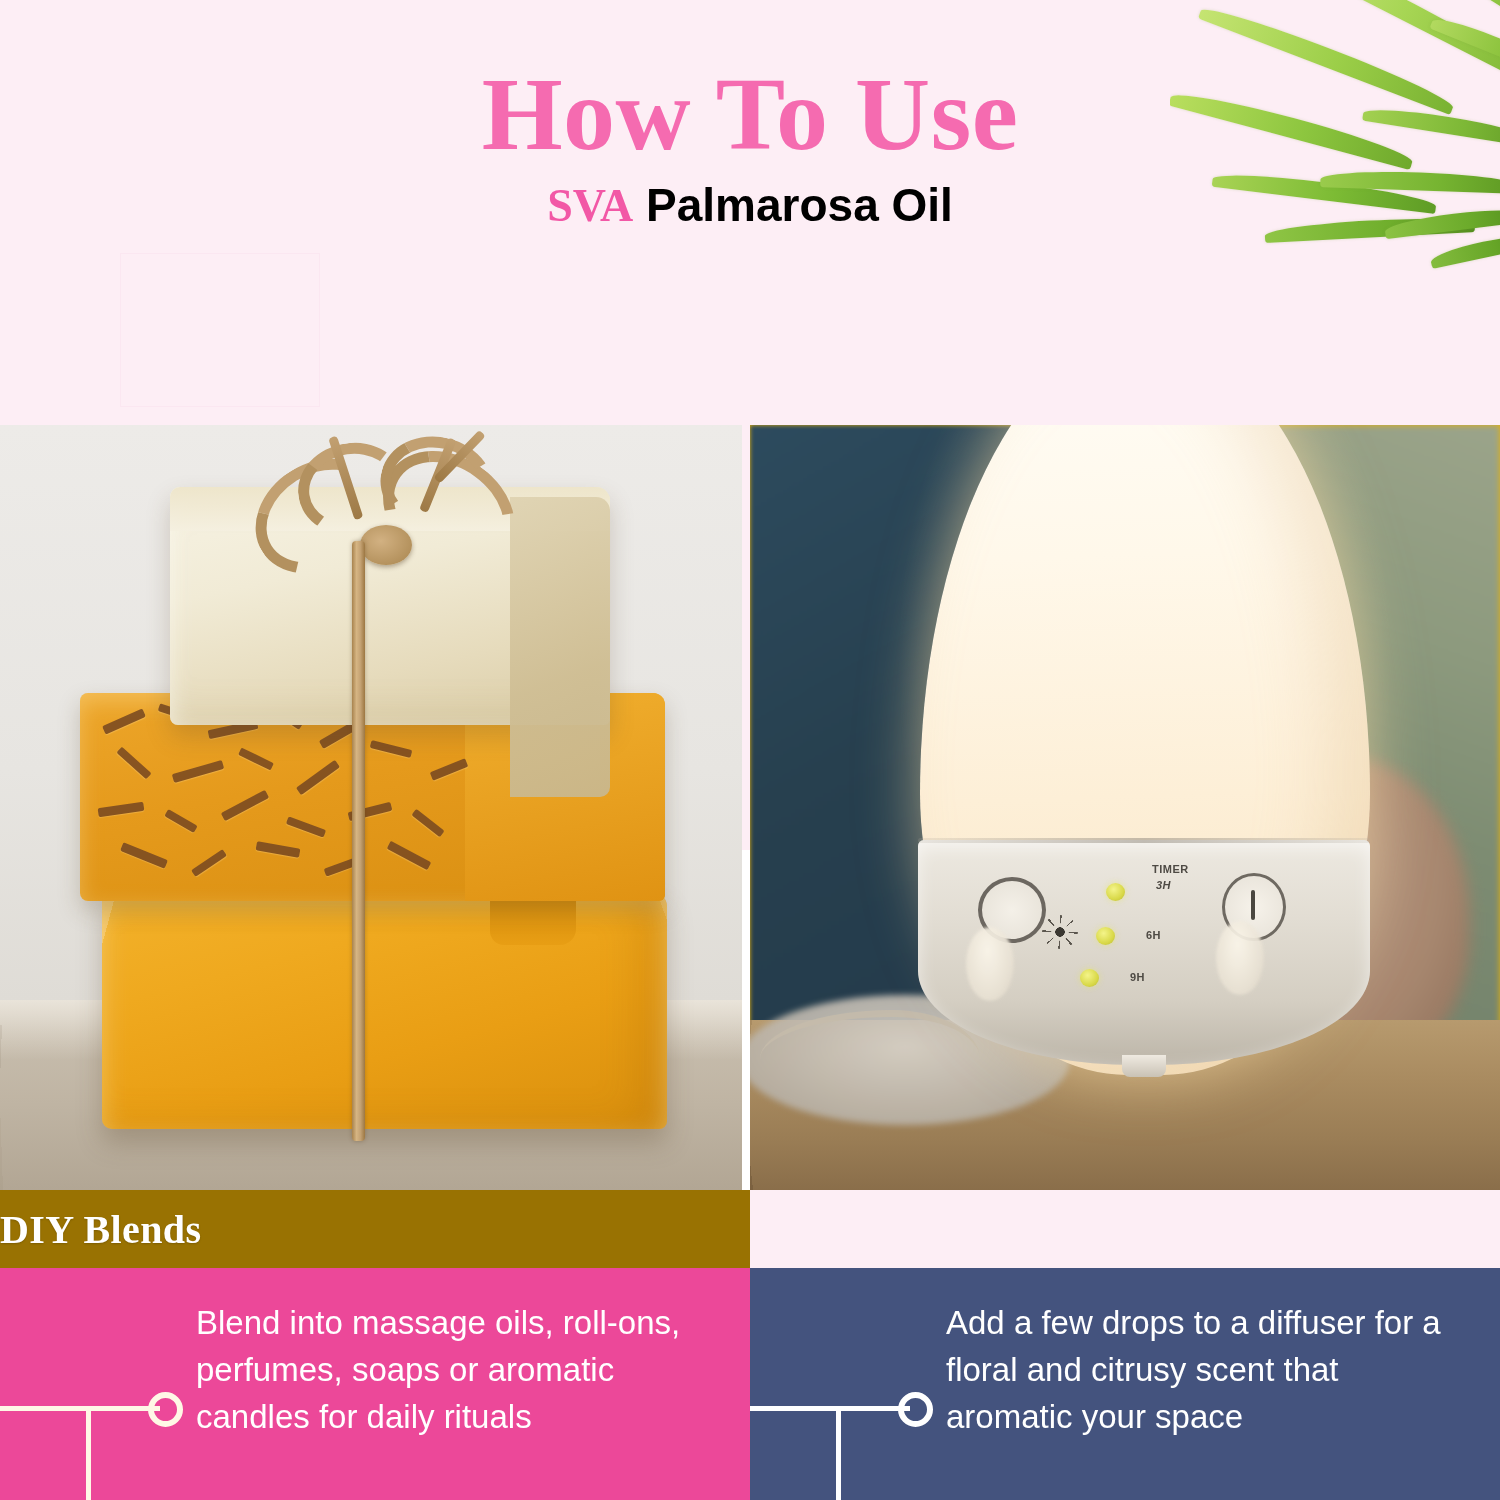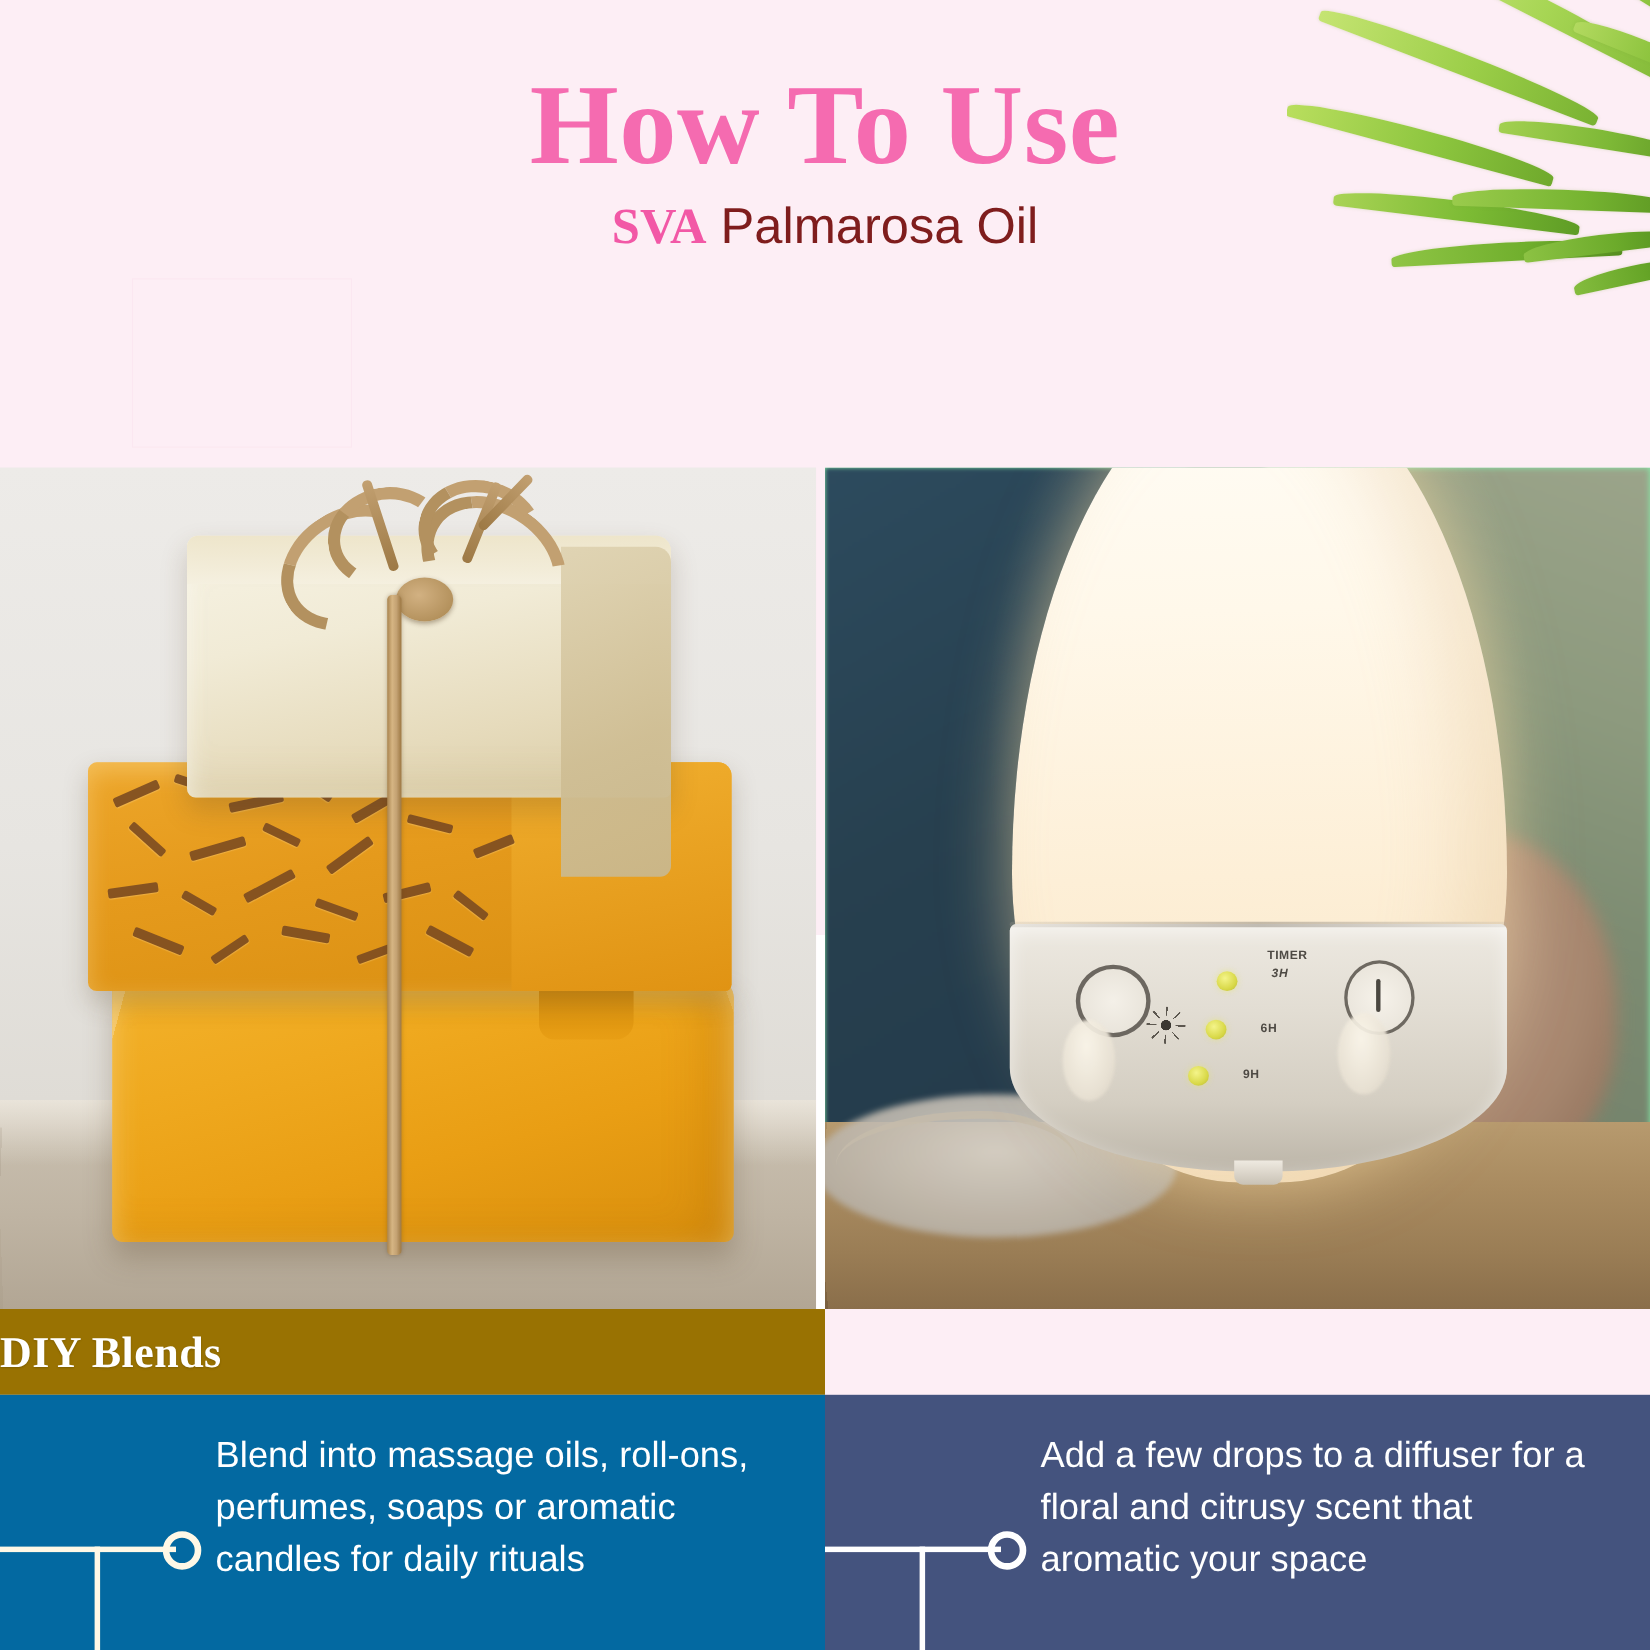--- a/index.html
+++ b/index.html
@@ -22,21 +22,21 @@
     letter-spacing:0.5px;
   }
   .subtitle{
     position:absolute;left:0;top:182px;width:1500px;text-align:center;
     font-size:46px;line-height:1;color:#F274B4;white-space:nowrap;
   }
   .subtitle .brand{
     font-family:"Liberation Serif", serif;font-weight:700;color:#F258A6;
   }
   .subtitle .prod{
-    font-family:"Liberation Sans", sans-serif;font-weight:400;color:#7f1d1d;
+    font-family:"Liberation Sans", sans-serif;font-weight:700;color:#000000;
   }
   .ghost-box{
     position:absolute;left:120px;top:253px;width:198px;height:152px;
     border:1px solid #FBE3EE;opacity:.65;
   }
 
   
   .plant{
     position:absolute;right:0;top:0;width:330px;height:300px;overflow:hidden;
   }
@@ -153,21 +153,21 @@
     position:absolute;left:150px;top:88px;width:52px;height:40px;
     background:radial-gradient(ellipse at 40% 40%,#D2B182,#A8854E);
     border-radius:50%;box-shadow:0 2px 5px rgba(70,45,15,.4);
   }
   .tail{
     position:absolute;width:9px;background:linear-gradient(180deg,#C2A071,#9D7945);
     border-radius:4px;transform-origin:50% 0;
   }
 
   
-  .diff-scene{position:absolute;inset:0;background:#86efac;overflow:hidden;}
+  .diff-scene{position:absolute;inset:0;background:#eab308;overflow:hidden;}
   .diff-bg-left{
     position:absolute;left:0;top:0;width:400px;height:640px;
     background:linear-gradient(150deg,#2D4B5E 0%,#27404F 45%,#23394A 100%);
     filter:blur(2px);
   }
   .diff-bg-right{
     position:absolute;right:0;top:0;width:420px;height:640px;
     background:linear-gradient(200deg,#9BA48A 0%,#8D9A7E 30%,#7D8C72 55%,#6E7D68 100%);
     filter:blur(3px);
   }
@@ -283,21 +283,21 @@
     font-family:"Liberation Serif", serif;font-weight:700;
     font-size:40px;color:#FFFFFF;letter-spacing:.4px;white-space:nowrap;
     text-shadow:0 1px 2px rgba(0,0,0,.18);
   }
   .cap-body{position:absolute;left:0;top:78px;width:100%;height:232px;}
   .cap-text{
     position:absolute;left:196px;top:32px;width:520px;
     font-size:33px;line-height:1.42;color:#FFFFFF;font-weight:400;
   }
   .cap.left  .cap-head{background:#997202;}
-  .cap.left  .cap-body{background:#0369a1;}
+  .cap.left  .cap-body{background:#ec4899;}
   .cap.right .cap-head{background:#333B51;}
   .cap.right .cap-body{background:#44537E;}
 
   .connector{position:absolute;left:0;top:78px;width:200px;height:232px;}
   .conn-h{position:absolute;left:0;top:60px;width:160px;height:5px;background:#FFF8E6;}
   .conn-v{position:absolute;left:86px;top:60px;width:5px;height:172px;background:#FFF8E6;}
   .conn-dot{
     position:absolute;left:148px;top:46px;width:23px;height:23px;
     border:6px solid #FFF8E6;border-radius:50%;background:transparent;
   }

